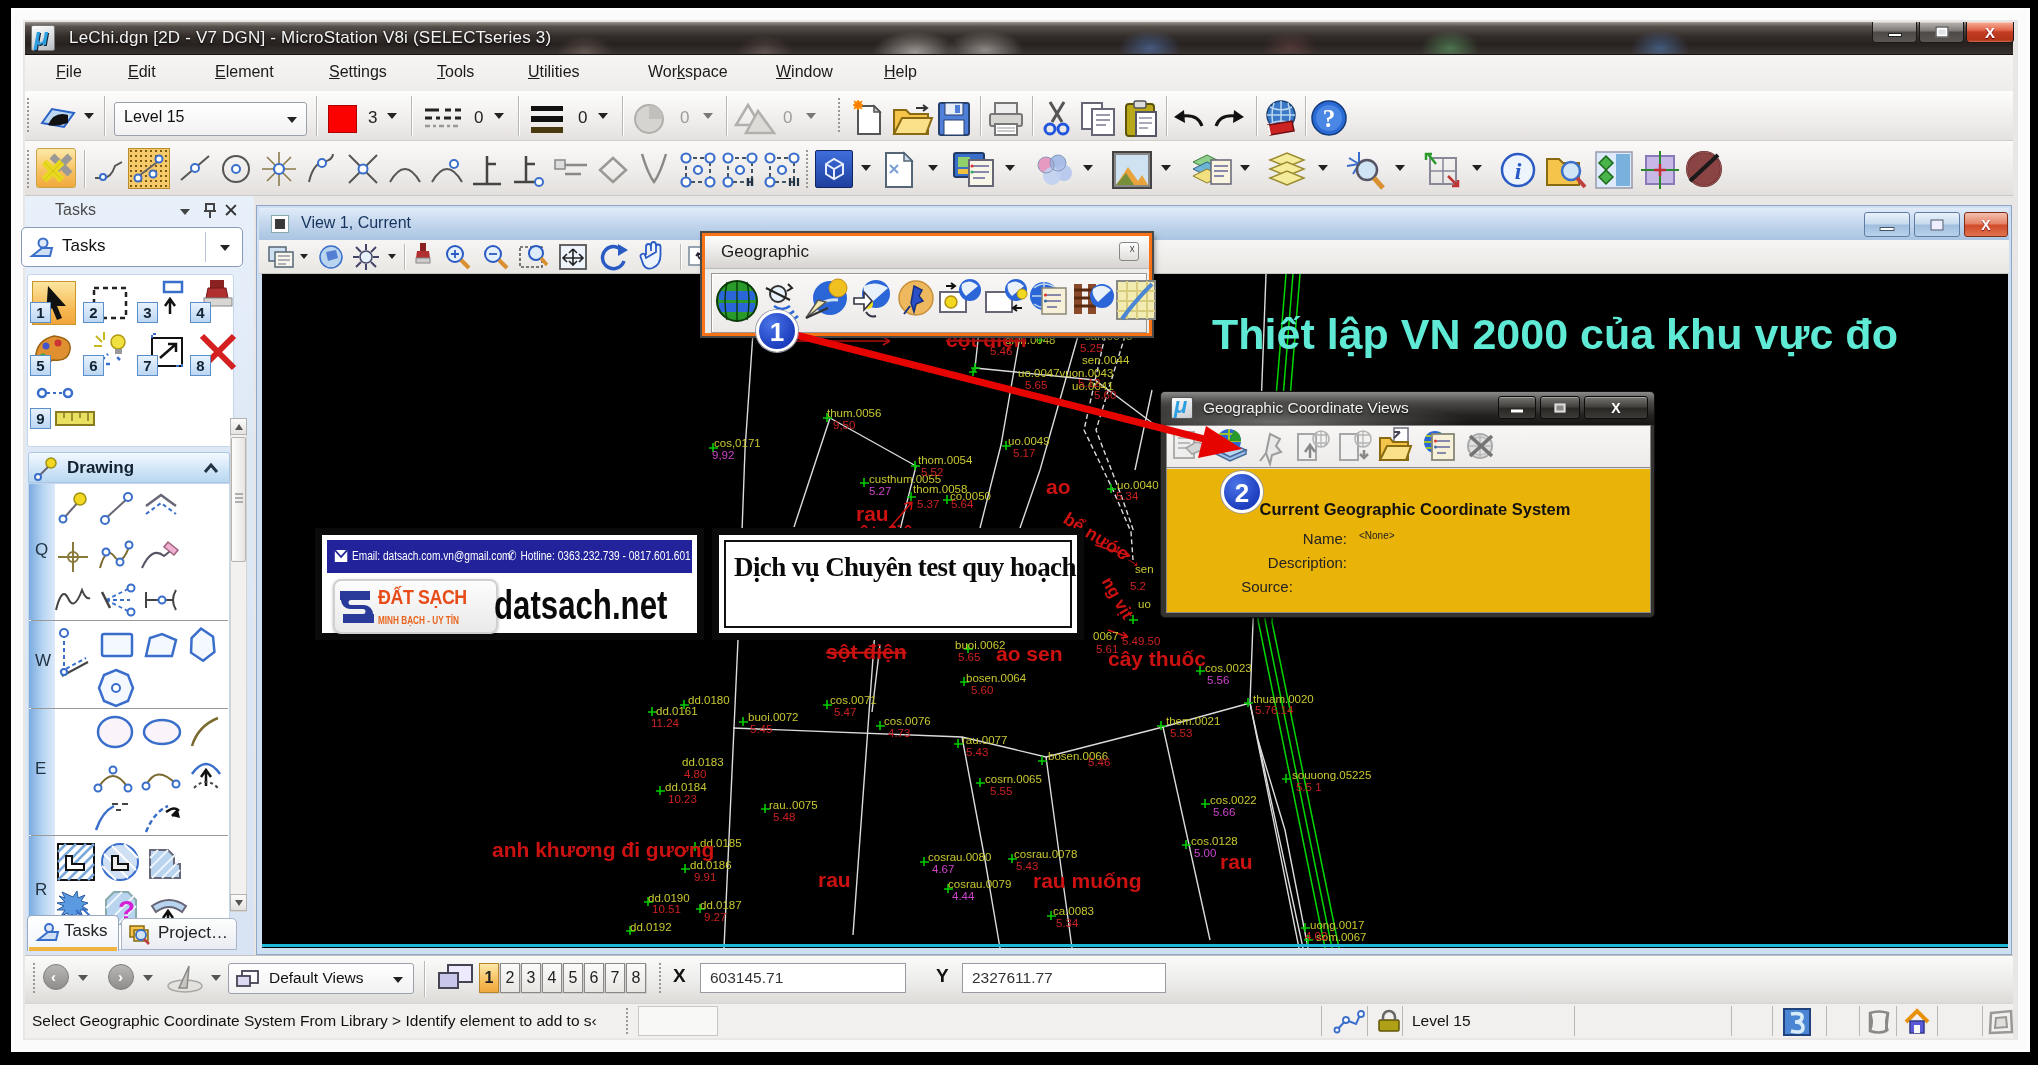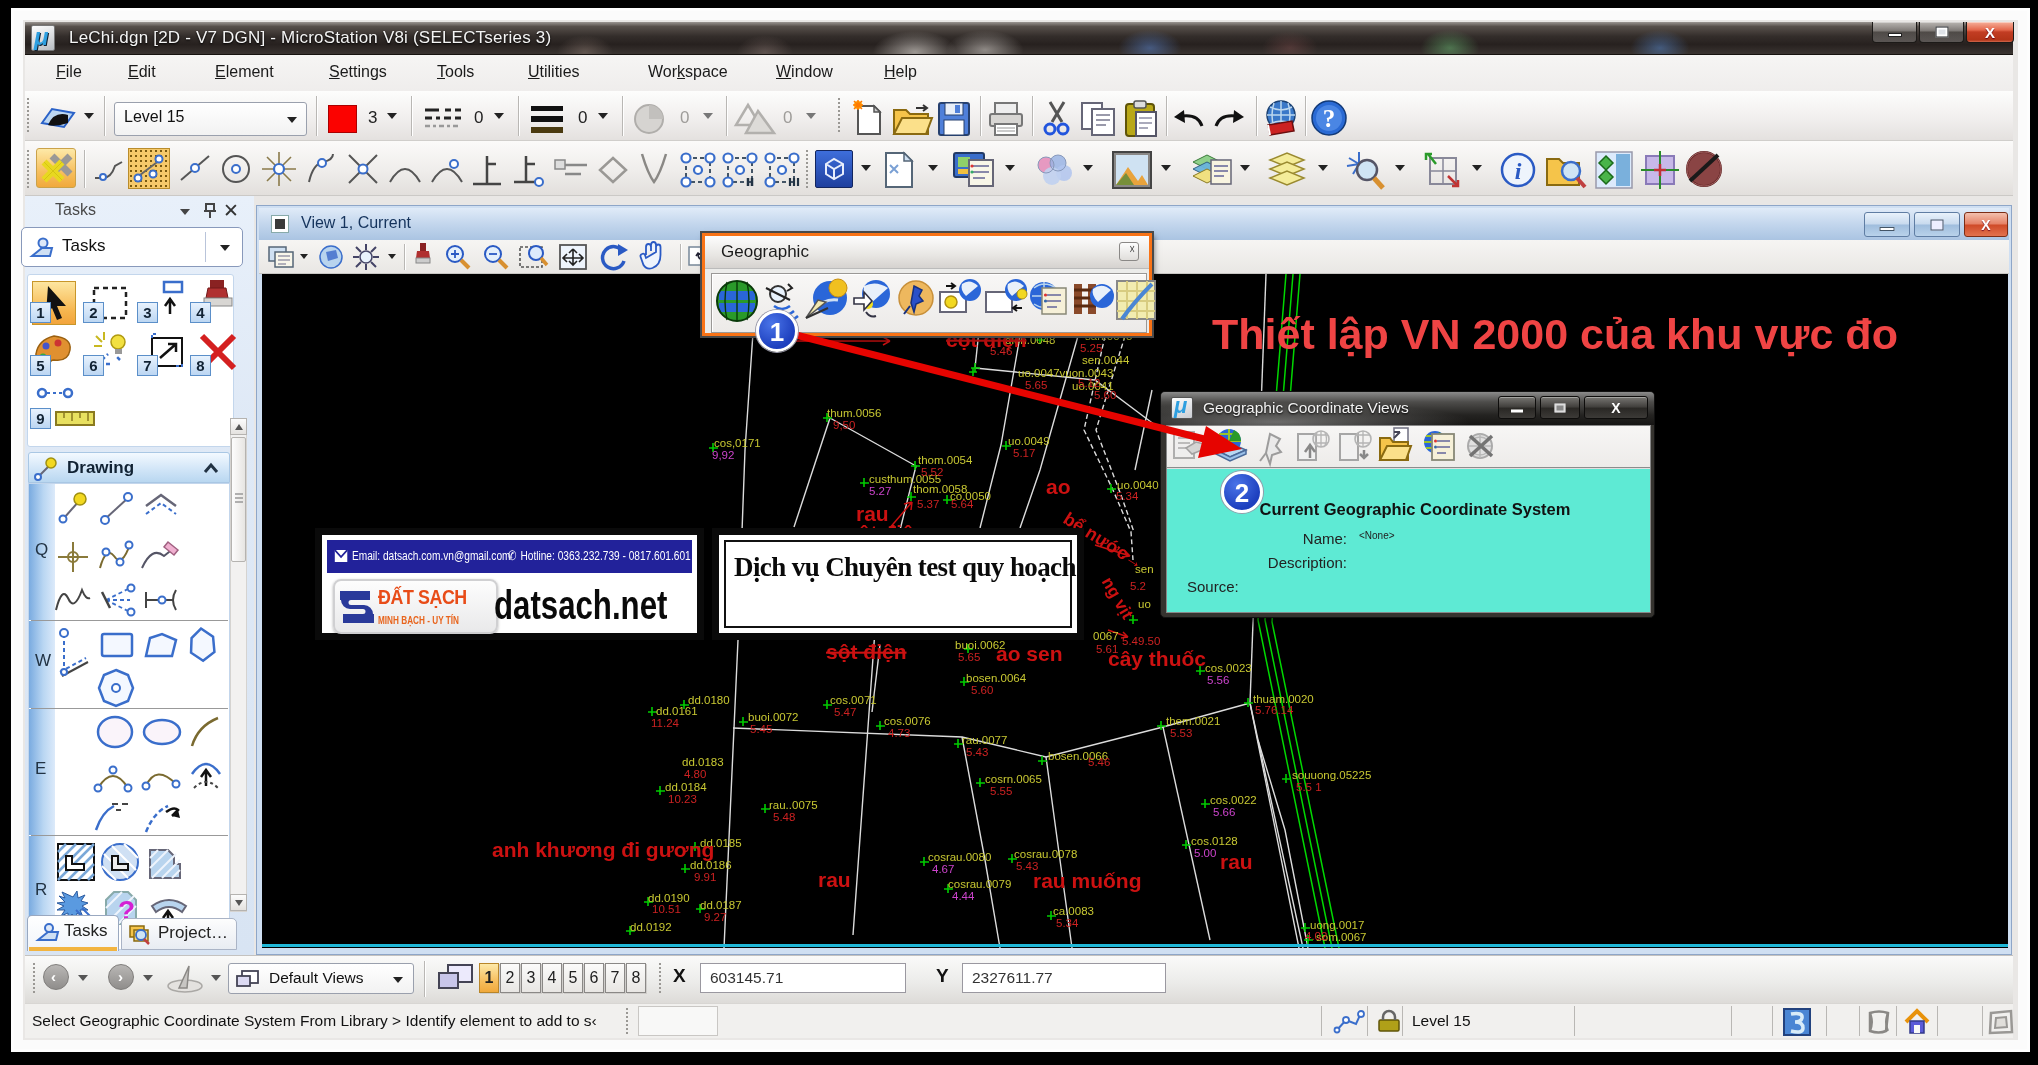--- a/index.html
+++ b/index.html
@@ -64,21 +64,21 @@
 .vbtn { position:absolute; top:212px; height:25px; border:1px solid #5f7da3; border-radius:3px; background:linear-gradient(180deg,#e9f2fb 0,#c8daee 48%,#9fbddd 52%,#b9d2ea 100%); }
 .vbtn .g { position:absolute; left:50%; top:50%; transform:translate(-50%,-50%); }
 .vclose { background:linear-gradient(180deg,#f3c0ae 0,#e58166 48%,#cf4a28 52%,#e2724e 100%) !important; border-color:#7c2d16 !important; }
 
 .geotb { position:absolute; left:702px; top:233px; width:450px; height:103px; background:#ececea; border:3px solid #f97316; outline:2px solid #4a4a4a; box-shadow:2px 3px 6px rgba(0,0,0,.55); }
 .geotb .cap { position:absolute; left:0; top:0; width:100%; height:33px; background:linear-gradient(180deg,#fdfdfd,#e8e6e3 60%,#d5d2cf); border-bottom:1px solid #bbb; }
 .geotb .inner { position:absolute; left:6px; top:37px; width:436px; height:60px; background:linear-gradient(180deg,#f8f7f6,#eceae8); border:1px solid #9a9896; box-shadow:inset 1px 1px 0 #fff; }
 .gcs { position:absolute; left:1160px; top:391px; width:495px; height:227px; background:#35332f; border-radius:5px; box-shadow:3px 4px 9px rgba(0,0,0,.6); border:1px solid #111; }
 .gcs .cap { position:absolute; left:0; top:0; width:100%; height:33px; border-radius:4px 4px 0 0;
   background:radial-gradient(260px 26px at 115px 30px, rgba(190,190,190,.5), rgba(60,60,60,0) 75%), linear-gradient(180deg,#8b8b8b 0,#4e4d4b 30%,#242321 70%,#161514 100%); }
-.gcs .body { position:absolute; left:5px; top:33px; width:485px; height:188px; background:#5eead4; border:1px solid #888; }
+.gcs .body { position:absolute; left:5px; top:33px; width:485px; height:188px; background:#eab308; border:1px solid #888; }
 .gcs .tbr { position:absolute; left:0; top:0; width:483px; height:43px; background:linear-gradient(180deg,#f7f6f5,#edebe9); border-bottom:2px groove #e0e0e0; }
 .gcapbtn { position:absolute; height:23px; background:linear-gradient(180deg,#777672 0,#44423f 45%,#2a2825 55%,#3c3a37 100%); border:1px solid #0e0d0c; border-radius:3px; box-shadow:inset 0 1px 0 rgba(255,255,255,.35); color:#eee; }
 
 .ban1 { position:absolute; left:315px; top:528px; width:389px; height:112px; background:#fff; border:7px solid #0a0a0a; }
 .ban1 .mail { position:absolute; left:5px; top:5px; width:365px; height:33px; background:#22229a; color:#fff; font-size:13px; white-space:nowrap; overflow:hidden; }
 .ban2 { position:absolute; left:712px; top:528px; width:372px; height:112px; background:#fff; border:7px solid #0a0a0a; box-shadow:inset 0 0 0 5px #fff, inset 0 0 0 7px #111; font-family:"Liberation Serif",serif; }
 
 .navbar { position:absolute; left:25px; top:955px; width:1988px; height:48px; background:linear-gradient(180deg,#fafaf9 0,#ececea 55%,#dddbd8 100%); border-top:1px solid #c4c2bf; }
 .statusbar { position:absolute; left:25px; top:1003px; width:1988px; height:35px; background:#f1f0ee; border-top:1px solid #d8d6d3; font-size:15.5px; color:#111; }
 .scell { position:absolute; top:1006px; height:30px; border-left:1px solid #b9b7b4; }
@@ -930,21 +930,21 @@
     <text x="492" y="857">anh khương đi gương</text>
     <text x="946" y="347" style="text-decoration:line-through">cột điện</text>
     <text x="826" y="659" style="text-decoration:line-through">sột điện</text>
     <text transform="rotate(32 1062 522)" x="1062" y="522" font-size="18">bể nước→</text>
     <text transform="rotate(60 1118 590)" x="1102" y="600" font-size="17">ng vịt</text>
   </g>
 
   <rect x="262" y="944" width="1746" height="3" fill="#20b8d8"></rect>
 </svg>
 
-<div class="abs" style="left:1212px;top:310px;width:700px;font-size:43px;font-weight:bold;color:#ef4444;letter-spacing:0;">Thiết lập VN 2000 của khu vực đo</div>
+<div class="abs" style="left:1212px;top:310px;width:700px;font-size:43px;font-weight:bold;color:#5eead4;letter-spacing:0;">Thiết lập VN 2000 của khu vực đo</div>
 
 <div class="geotb">
   <div class="cap">
       <span style="position:absolute;left:16px;top:6px;font-size:17px;color:#1a1a1a;">Geographic</span>
     <span style="position:absolute;right:10px;top:6px;width:20px;height:19px;background:linear-gradient(180deg,#fdfdfd,#e0dedb);border:1px solid #8a8886;border-radius:3px;"></span>
     <span style="position:absolute;right:14px;top:7px;font-size:11px;color:#333;">☓</span>
   </div>
   <div class="inner"></div>
 </div>
 <svg class="icon" style="left:712px;top:276px;" width="432" height="50" viewBox="0 0 432 50">
@@ -1029,21 +1029,21 @@
     <span style="position:absolute;left:10px;top:5px;width:22px;height:22px;background:linear-gradient(160deg,#fdfdfd,#c9ccd2);border-radius:2px;border:1px solid #555;"></span>
     <span style="position:absolute;left:13px;top:1px;font-size:22px;font-weight:bold;color:#2e9fe0;font-style:italic;">μ</span>
     <span style="position:absolute;left:42px;top:7px;font-size:15.5px;color:#f2f2f2;text-shadow:0 1px 2px #000;">Geographic Coordinate Views</span>
   </div>
   <div class="body">
     <div class="tbr"></div>
     <div style="position:absolute;left:18px;top:74px;font-size:16.5px;font-weight:bold;color:#111;width:460px;text-align:center;">Current Geographic Coordinate System</div>
     <div style="position:absolute;left:60px;top:104px;width:120px;text-align:right;font-size:15px;color:#222;">Name:</div>
     <div style="position:absolute;left:192px;top:104px;font-size:10px;color:#222;">&lt;None&gt;</div>
     <div style="position:absolute;left:20px;top:128px;width:160px;text-align:right;font-size:15px;color:#222;">Description:</div>
-    <div style="position:absolute;left:20px;top:152px;width:160px;text-align:left;font-size:15px;color:#222;">Source:</div>
+    <div style="position:absolute;left:20px;top:152px;width:160px;text-align:center;font-size:15px;color:#222;">Source:</div>
   </div>
 </div>
 <div class="gcapbtn" style="left:1498px;top:396px;width:38px;">
     <span style="position:absolute;left:50%;top:50%;transform:translate(-50%,-50%);width:12px;height:3px;background:#fff;margin-top:3px;"></span>
   </div>
 <div class="gcapbtn" style="left:1540px;top:396px;width:40px;">
     <span style="position:absolute;left:50%;top:50%;transform:translate(-50%,-50%);width:11px;height:9px;background:#888;border:2px solid #ddd;"></span>
   </div>
 <div class="gcapbtn" style="left:1584px;top:396px;width:64px;">
     <span style="position:absolute;left:50%;top:50%;transform:translate(-50%,-50%);font-size:14px;font-weight:bold;color:#fff;">X</span>

